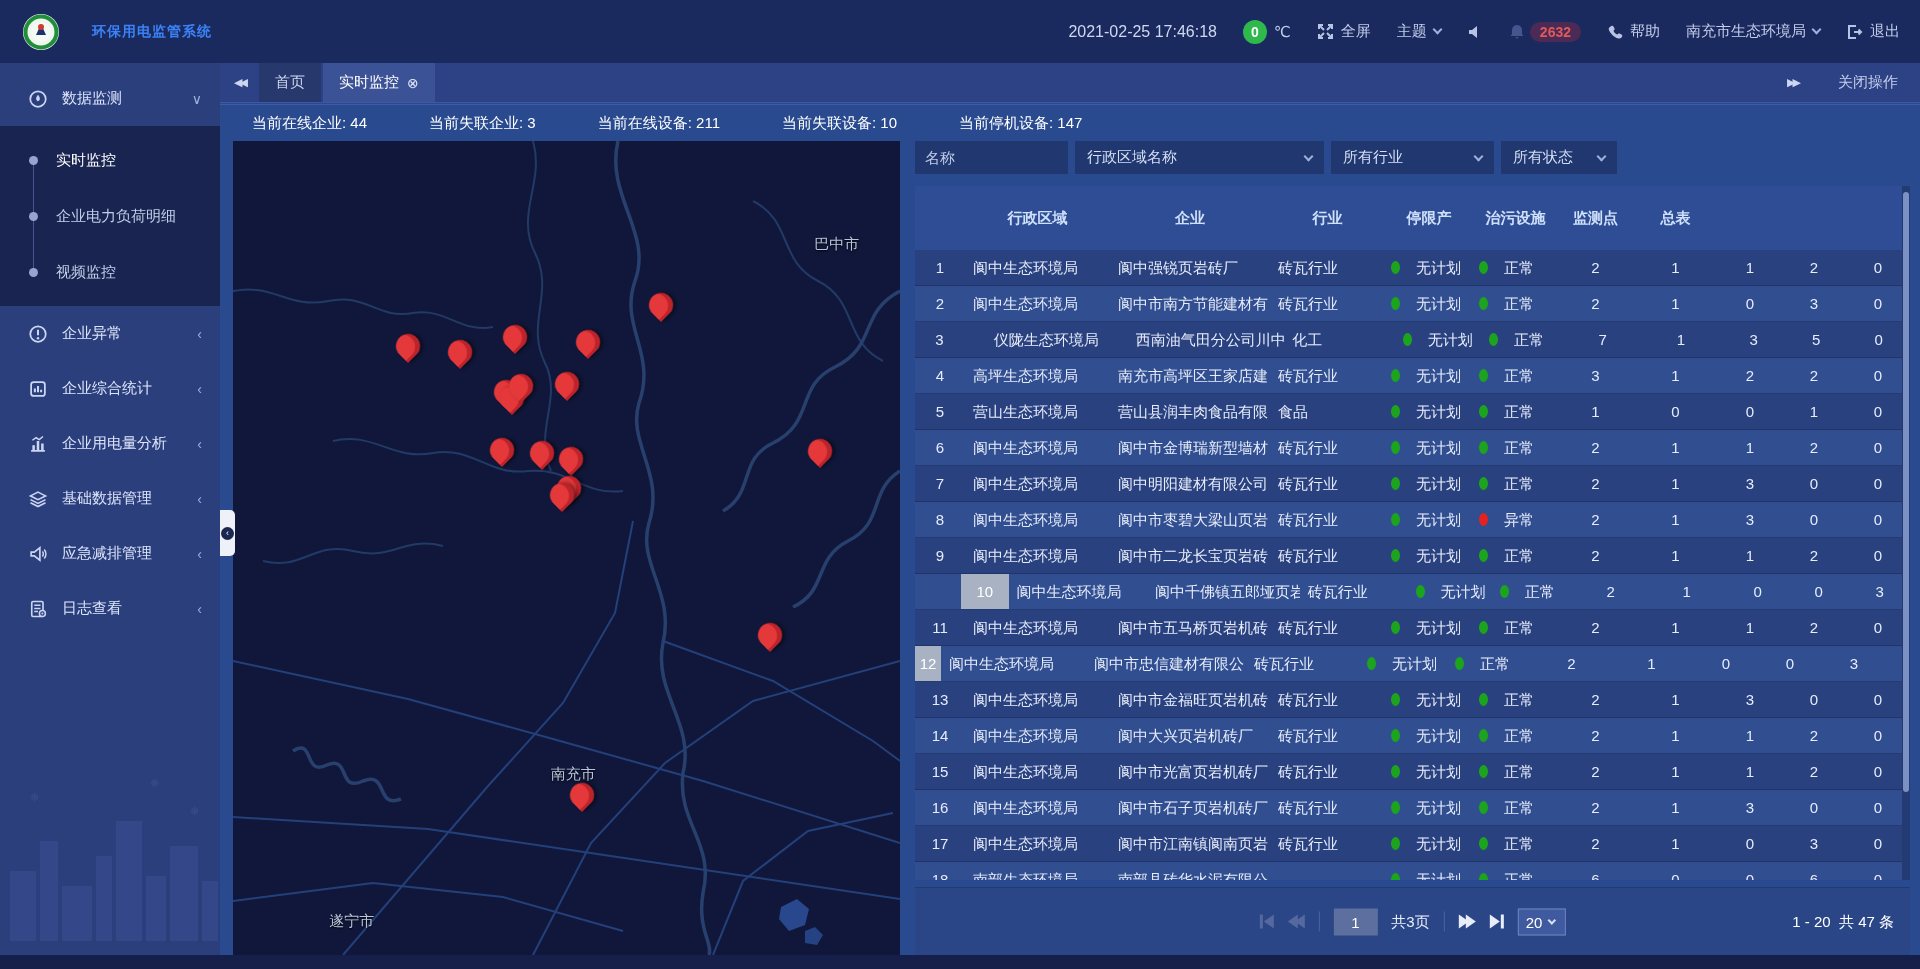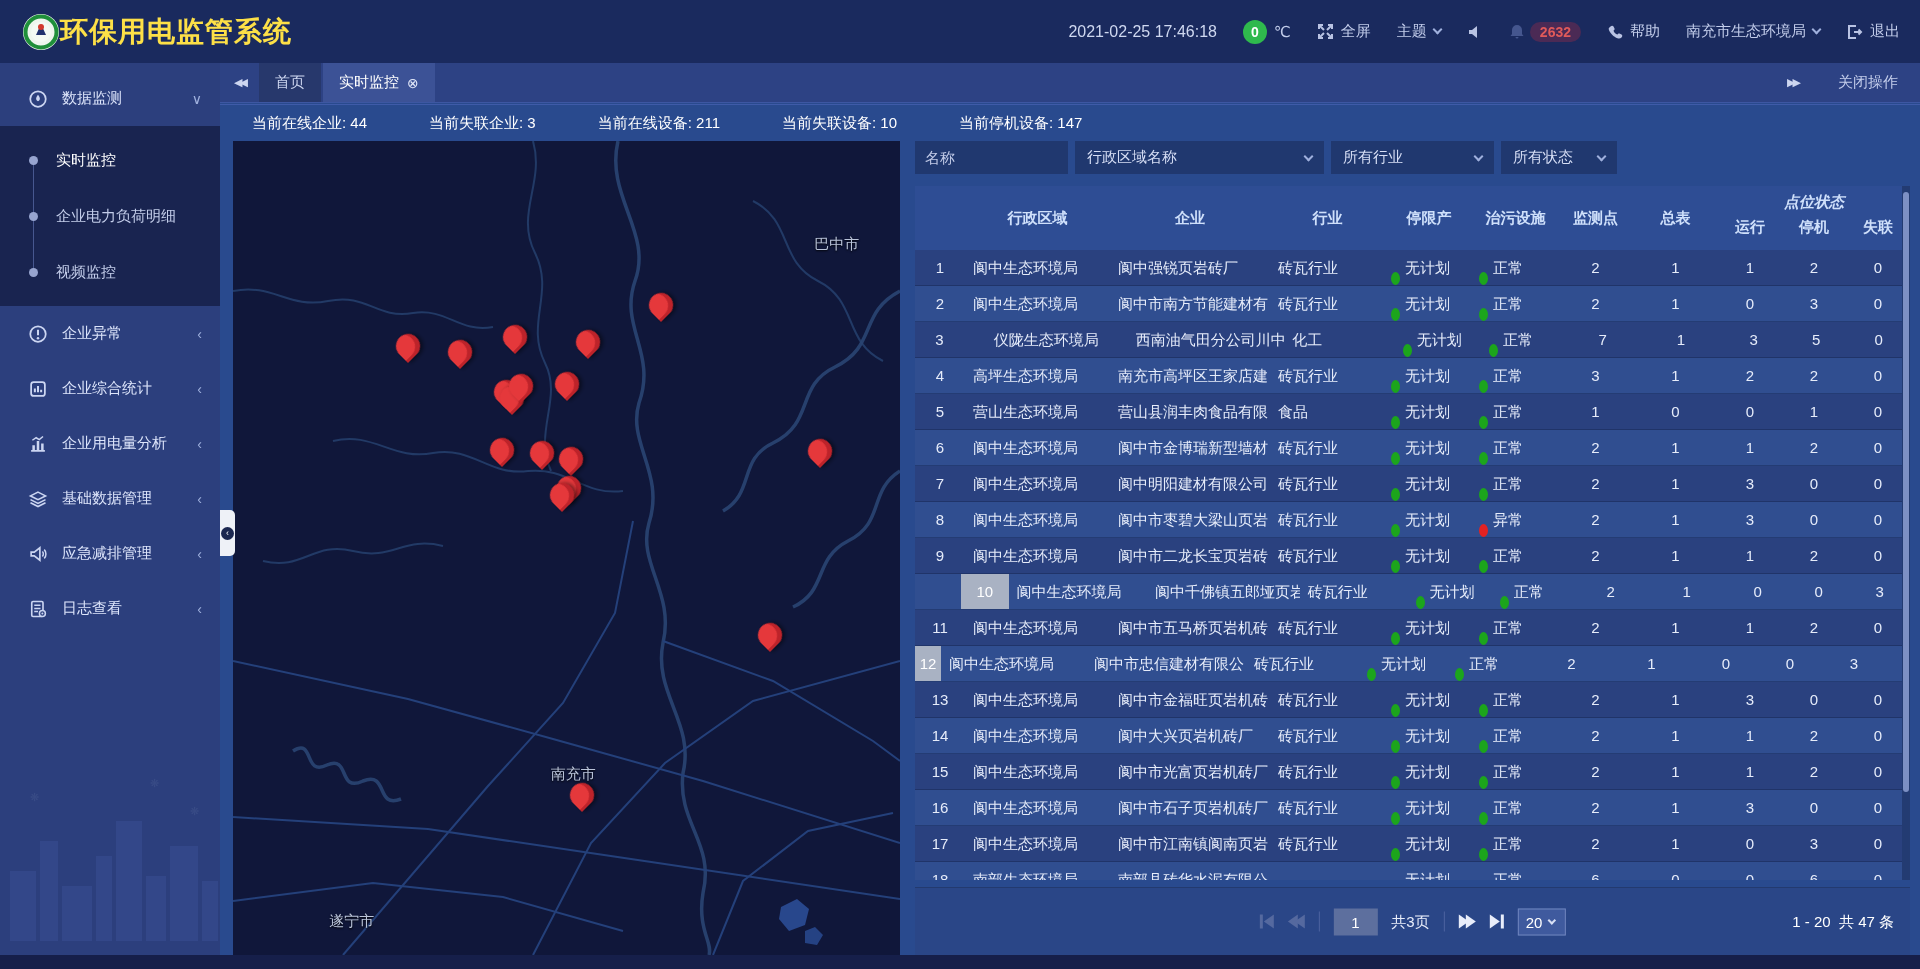--- a/index.html
+++ b/index.html
@@ -4,21 +4,21 @@
 <style>
   * { margin:0; padding:0; box-sizing:border-box; }
   html,body { width:1920px; height:969px; overflow:hidden; background:#294a8e;
     font-family:"Liberation Sans","DejaVu Sans",sans-serif; }
   .app { position:relative; width:1920px; height:969px; background:#294a8e; }
 
   
   .hdr { position:absolute; left:0; top:0; width:1920px; height:63px; background:#1a2a5e;
          display:flex; align-items:center; color:#c3cdeb; z-index:5;}
   .hdr-logo { width:38px; height:38px; margin-left:22px; }
-  .hdr-title { color:#fde047; font-size:28px; font-weight:bold; margin-left:0; letter-spacing:1px;}
+  .hdr-title { color:#3b82f6; font-size:14px; font-weight:bold; margin-left:32px; letter-spacing:1px;}
   .hdr-right { margin-left:auto; display:flex; align-items:center; gap:26px; padding-right:20px; font-size:15px;}
   .hdr-time { font-size:16px; color:#cfd8f0;}
   .temp { display:flex; align-items:center; gap:7px;}
   .temp-badge { width:24px; height:24px; border-radius:50%; background:#2fb94d; color:#fff;
     font-size:14px; font-weight:bold; display:flex; align-items:center; justify-content:center;}
   .h-item { display:flex; align-items:center; gap:7px; cursor:pointer; white-space:nowrap;}
   .h-item svg { display:block; }
   .chev-down { width:7px; height:7px; border-right:2px solid #9fb0dd; border-bottom:2px solid #9fb0dd;
     transform:rotate(45deg); display:inline-block; margin-top:-4px;}
   .bell-badge { background:#4b2a55; color:#e05a5a; font-weight:bold; border-radius:10px;
@@ -98,21 +98,21 @@
   .tbody { height:630px; overflow:hidden;}
   .trow { display:flex; height:36px; line-height:35px; font-size:15px; color:#e6ecfa;
     border-bottom:1px solid rgba(13,28,66,.35); cursor:pointer;}
   .trow.odd { background:#2a417f;}
   .trow.even { background:#304e90;}
   .c { white-space:nowrap; overflow:hidden;}
   .c-no { text-align:center;}
   .c-no.hl { background:#a9b2c3; color:#fff;}
   .c-left { padding-left:8px;}
   .c-num { text-align:center;}
-  .c-dot { display:flex; align-items:flex-end; gap:5px; padding-left:6px;}
+  .c-dot { display:flex; align-items:center; gap:16px; padding-left:6px;}
   .dot { width:9px; height:13px; border-radius:50%; flex:0 0 auto;}
 
   .scrollbar { position:absolute; right:0; top:45px; width:8px; height:694px; background:#233b72;}
   .scrollbar .thumb { position:absolute; left:1px; top:6px; width:6px; height:600px;
     border-radius:3px; background:#7d90c4; cursor:grab;}
 
   
   .pager { position:absolute; left:0; top:746px; width:995px; height:68px; background:#2a4687;
     border-top:1px solid #233a6f;}
   .pg-center { position:absolute; left:50%; top:50%; transform:translate(-50%,-50%);
@@ -400,28 +400,20 @@
     <div class="tbl">
       <div class="thead" id="thead">
           <div class="hcell" style="width: 50px;"></div>
           <div class="hcell" style="width: 145px;">行政区域</div>
           <div class="hcell" style="width: 160px;">企业</div>
           <div class="hcell" style="width: 115px;">行业</div>
           <div class="hcell" style="width: 88px;">停限产</div>
           <div class="hcell" style="width: 85px;">治污设施</div>
           <div class="hcell" style="width: 75px;">监测点</div>
           <div class="hcell" style="width: 85px;">总表</div>
-          <div class="hgroup" style="width: 192px;">
-            <div class="glabel">点位状态</div>
-            <div class="gcols">
-              <div class="hcell" style="width: 64px;">运行</div>
-              <div class="hcell" style="width: 64px;">停机</div>
-              <div class="hcell" style="width: 64px;">失联</div>
-            </div>
-          </div>
         </div>
       <div class="tbody" id="tbody">
           <div class="trow odd">
             <div class="c c-no" style="width: 50px;">1</div>
             <div class="c c-left" style="width: 145px;">阆中生态环境局</div>
             <div class="c c-left" style="width: 160px;">阆中强锐页岩砖厂</div>
             <div class="c c-left" style="width: 115px;">砖瓦行业</div>
             <div class="c c-dot" style="width: 88px;">
               <span class="dot" style="background: rgb(28, 165, 28);"></span>
               <span>无计划</span>

